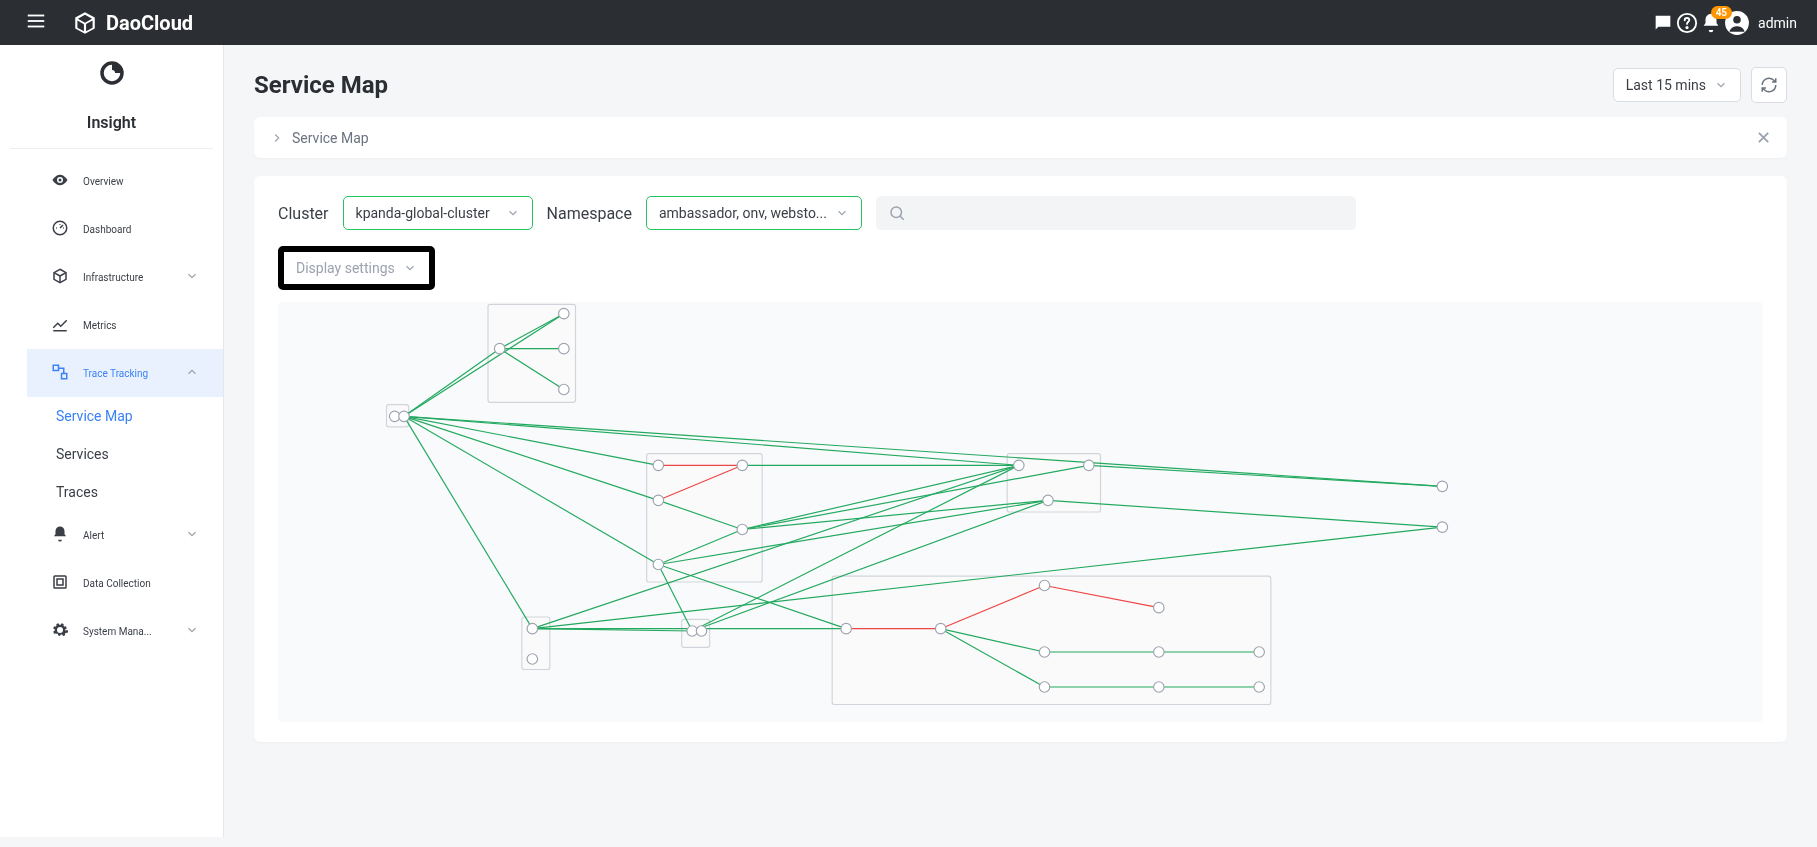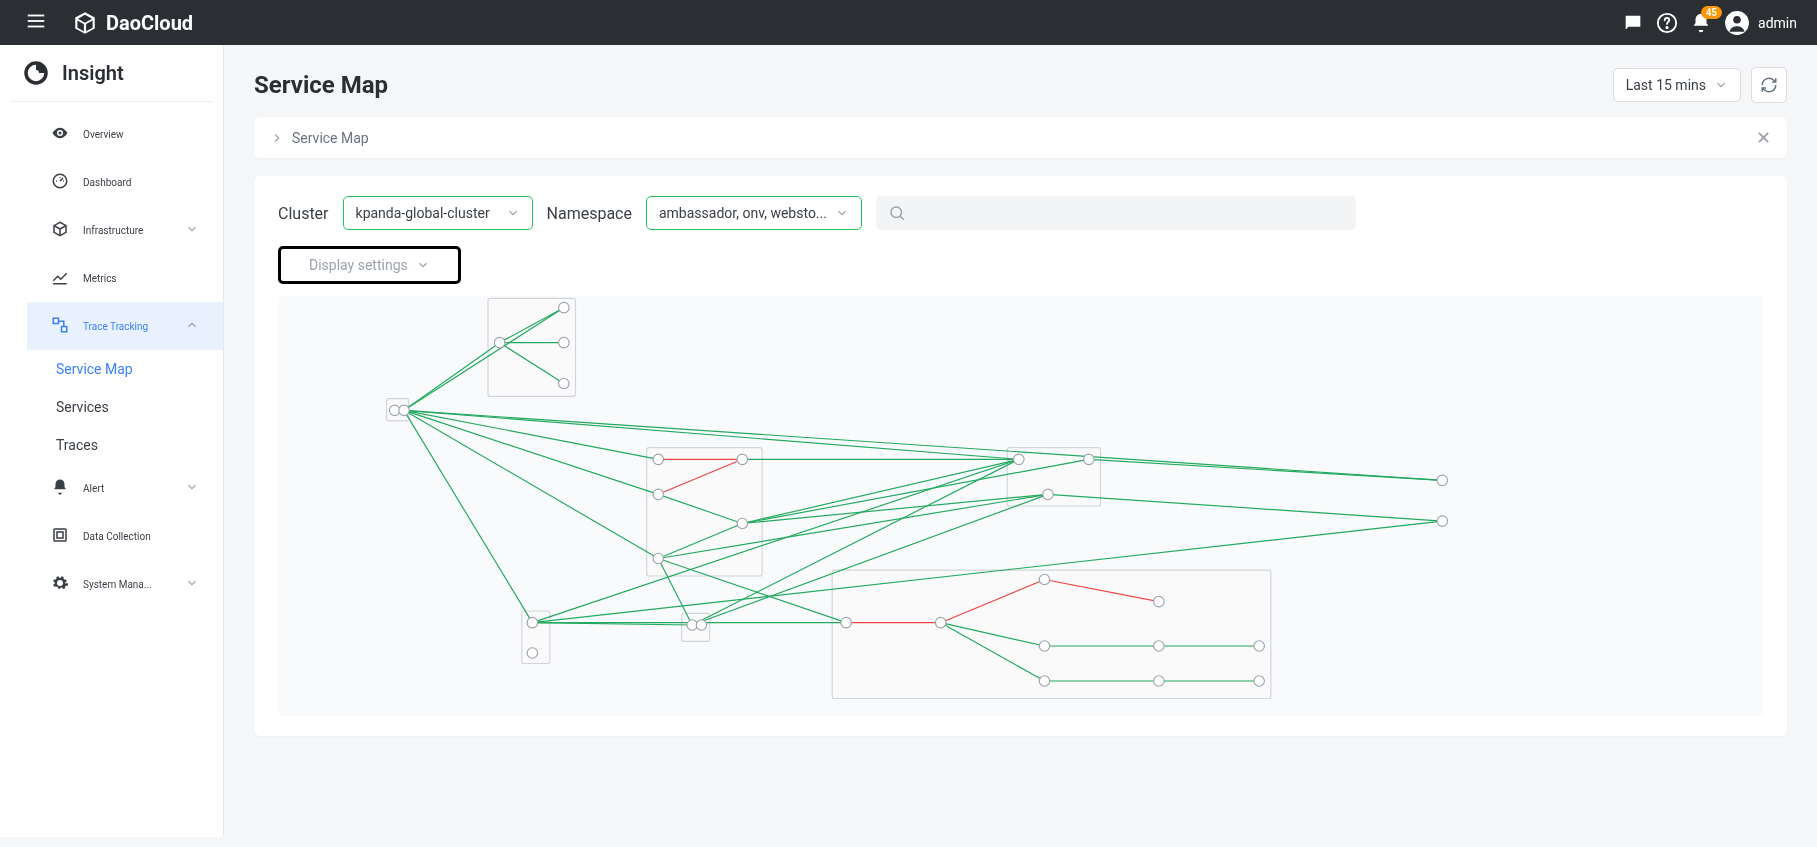--- a/index.html
+++ b/index.html
@@ -2,29 +2,29 @@
 <html><head>
 <meta charset="utf-8">
 <style>
 * { margin: 0; padding: 0; box-sizing: border-box; }
 body { font-family: -apple-system, BlinkMacSystemFont, "Segoe UI", Roboto, sans-serif; background: #f5f6f8; height: 100vh; overflow: hidden; }
 
 .header { height: 45px; background: #2b2e33; display: flex; align-items: center; padding: 0 20px; color: #fff; }
 .header .menu-btn { cursor: pointer; padding: 5px; }
 .header .logo { display: flex; align-items: center; gap: 8px; margin-left: 20px; font-weight: 700; font-size: 20px; }
 .header .spacer { flex: 1; }
-.header .actions { display: flex; align-items: center; gap: 12px; }
+.header .actions { display: flex; align-items: center; gap: 2px; }
 .header .icon-btn { cursor: pointer; position: relative; display: flex; align-items: center; }
 .header .badge { position: absolute; top: -6px; right: -10px; background: #ff9500; color: #fff; font-size: 10px; border-radius: 10px; padding: 1px 5px; font-weight: 600; }
 .header .user { display: flex; align-items: center; gap: 8px; cursor: pointer; font-size: 14px; }
 
 .layout { display: flex; height: calc(100vh - 55px); }
 
 .sidebar { width: 224px; background: #fff; border-right: 1px solid #e5e7eb; overflow-y: auto; }
-.sidebar .brand { display: flex; align-items: center; gap: 14px; padding: 16px 14px; font-size: 20px; font-weight: 600; color: #2b2e33; border-bottom: 1px solid #eceef1; margin: 0 10px 8px 10px; }
+.sidebar .brand { display: flex; align-items: center; gap: 28px; padding: 16px 14px; font-size: 16px; font-weight: 600; color: #2b2e33; border-bottom: 1px solid #eceef1; margin: 0 10px 8px 10px; flex-direction: column; }
 .sidebar .nav-item { display: flex; align-items: center; gap: 14px; padding: 14px 24px; color: #3a3f47; cursor: pointer; font-size: 10px; position: relative; margin-left: 27px; }
 .sidebar .nav-item.active { color: #3b82f6; background: #eaf1fe; }
 .sidebar .nav-item .chev { margin-left: auto; color: #9ca3af; }
 .sidebar .sub-item { padding: 11px 16px 11px 56px; color: #3a3f47; cursor: pointer; font-size: 14px; }
 .sidebar .sub-item.active { color: #3b82f6; }
 
 .main { flex: 1; overflow-y: auto; padding: 22px 30px; }
 .page-header { display: flex; align-items: center; margin-bottom: 14px; }
 .page-title { font-size: 24px; font-weight: 700; color: #2b2e33; }
 .page-header .spacer { flex: 1; }
@@ -35,21 +35,21 @@
 .breadcrumb-bar .close { margin-left: auto; cursor: pointer; color: #9ca3af; font-size: 18px; }
 
 .content-panel { background: #fff; border-radius: 6px; padding: 20px 24px; box-shadow: 0 1px 2px rgba(0,0,0,0.03); }
 .filters { display: flex; align-items: center; gap: 14px; margin-bottom: 16px; }
 .filters .label { font-size: 16px; color: #3a3f47; }
 .select { display: flex; align-items: center; gap: 8px; background: #fff; border: 1px solid #22c55e; border-radius: 5px; padding: 8px 12px; cursor: pointer; font-size: 14px; color: #3a3f47; min-width: 190px; }
 .select .sval { flex: 1; white-space: nowrap; overflow: hidden; text-overflow: ellipsis; }
 .search-box { flex: 1; max-width: 480px; display: flex; align-items: center; background: #f3f4f6; border-radius: 5px; padding: 8px 12px; }
 .search-box svg { color: #9ca3af; }
 
-.display-select { display: inline-flex; align-items: center; gap: 8px; background: #fff; border: 3px solid #000000; border-radius: 5px; padding: 8px 28px; cursor: pointer; font-size: 14px; color: #9ca3af; margin-bottom: 12px; }
+.display-select { display: inline-flex; align-items: center; gap: 8px; background: #fff; border: 6px solid #000000; border-radius: 5px; padding: 8px 12px; cursor: pointer; font-size: 14px; color: #9ca3af; margin-bottom: 12px; }
 
 .map-area { background: #f9fafb; border-radius: 4px; height: 420px; position: relative; }
 .map-svg { width: 100%; height: 100%; }
 .node { fill: #fff; stroke: #9ca3af; stroke-width: 1; }
 .nodegrp { fill: #fafafa; stroke: #d1d5db; stroke-width: 1; }
 .edge-g { stroke: #22a95f; stroke-width: 1; fill: none; }
 .edge-r { stroke: #ef4444; stroke-width: 1; fill: none; }
 .icon-sm { width:18px; height:18px; }
 </style>
 </head>

